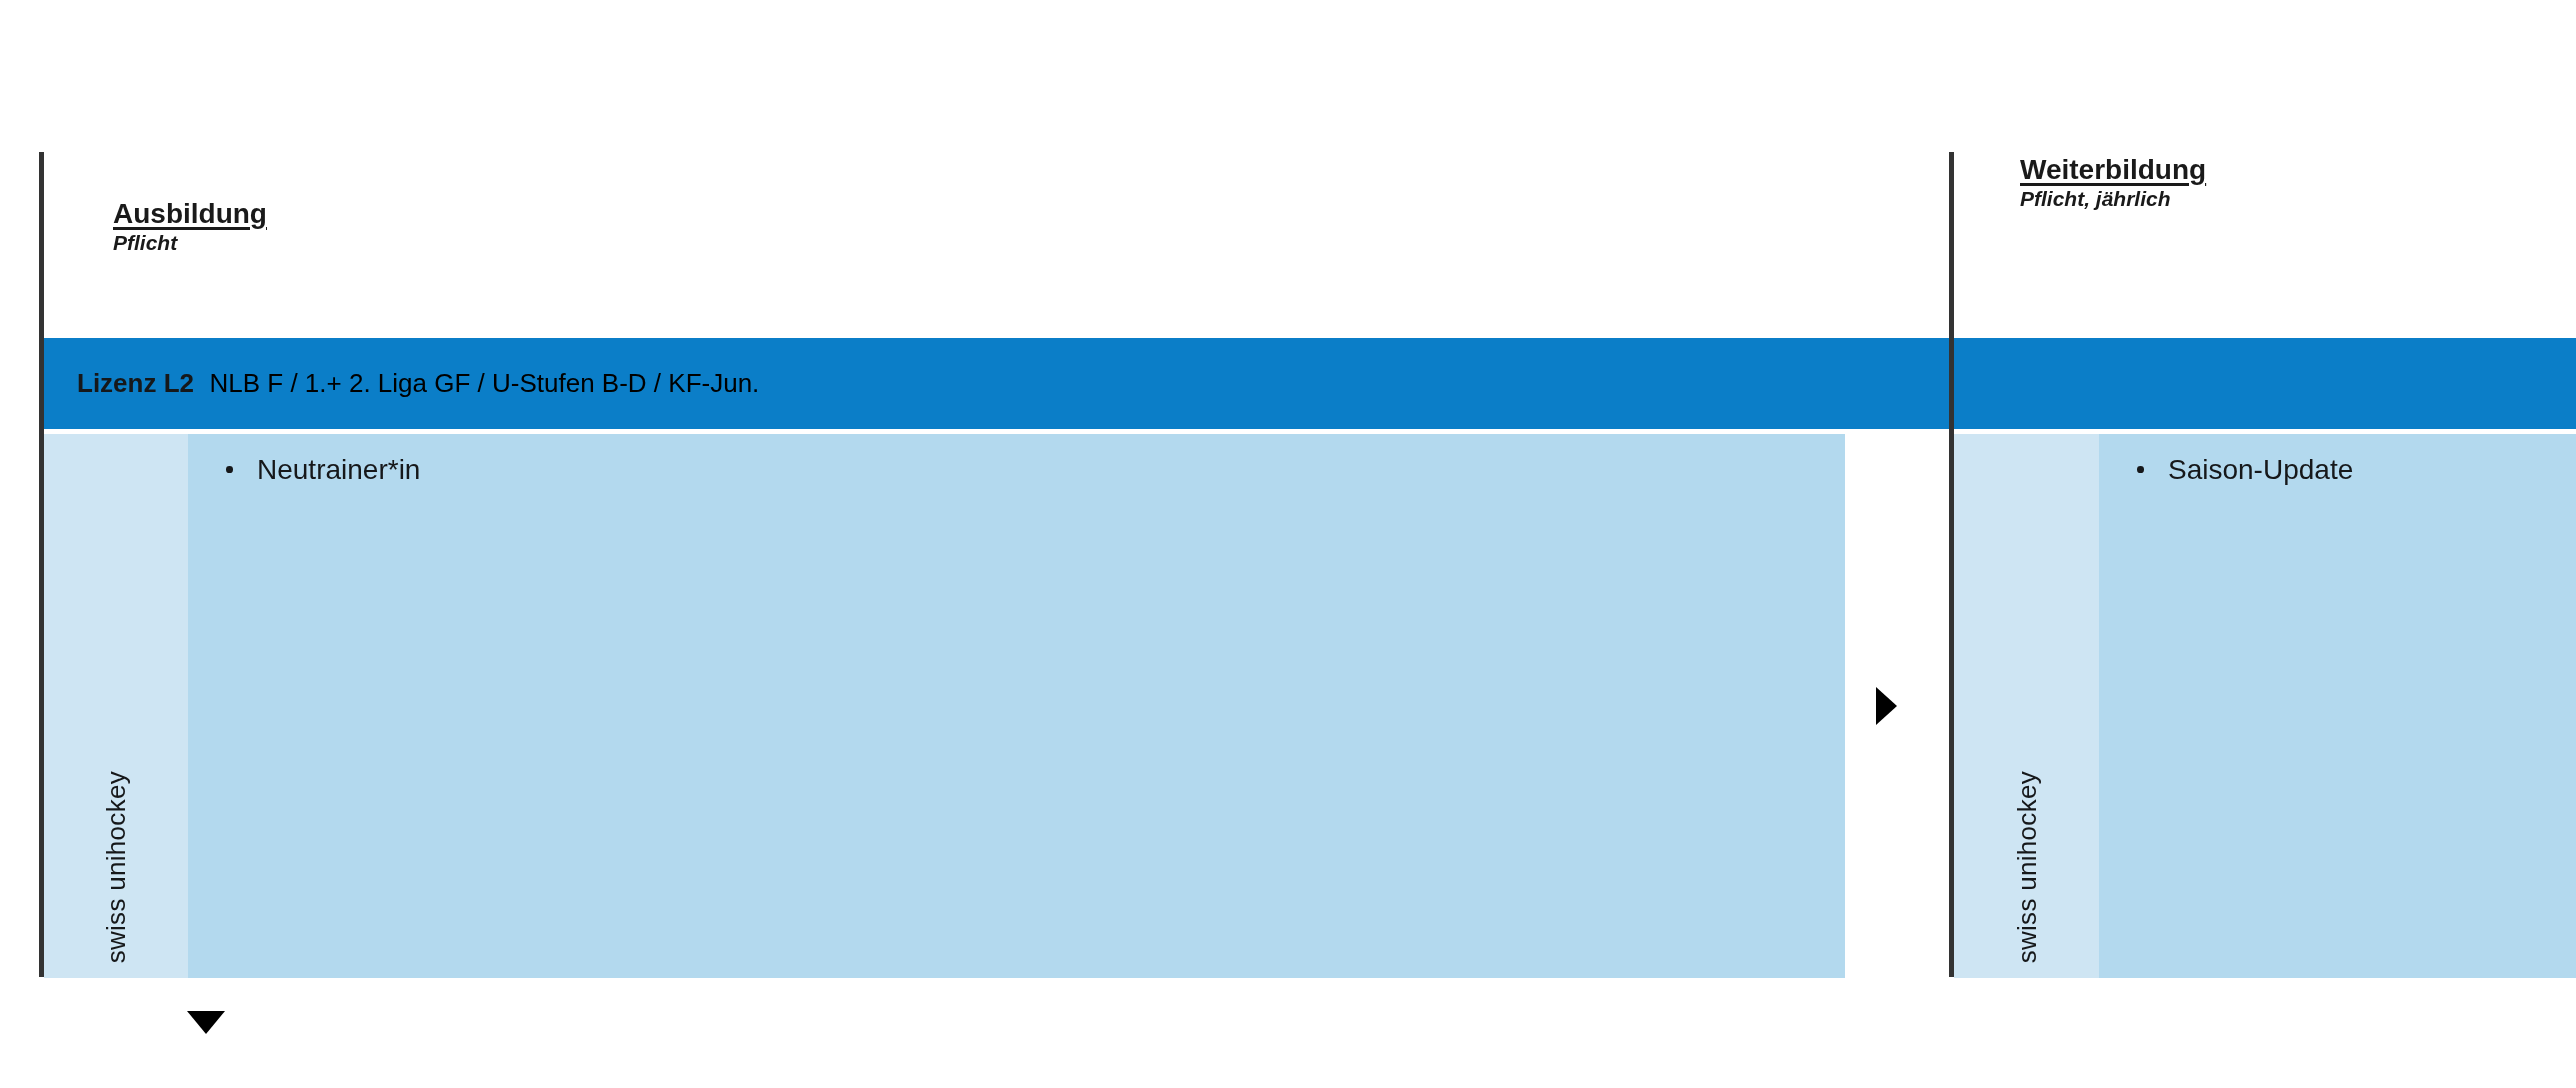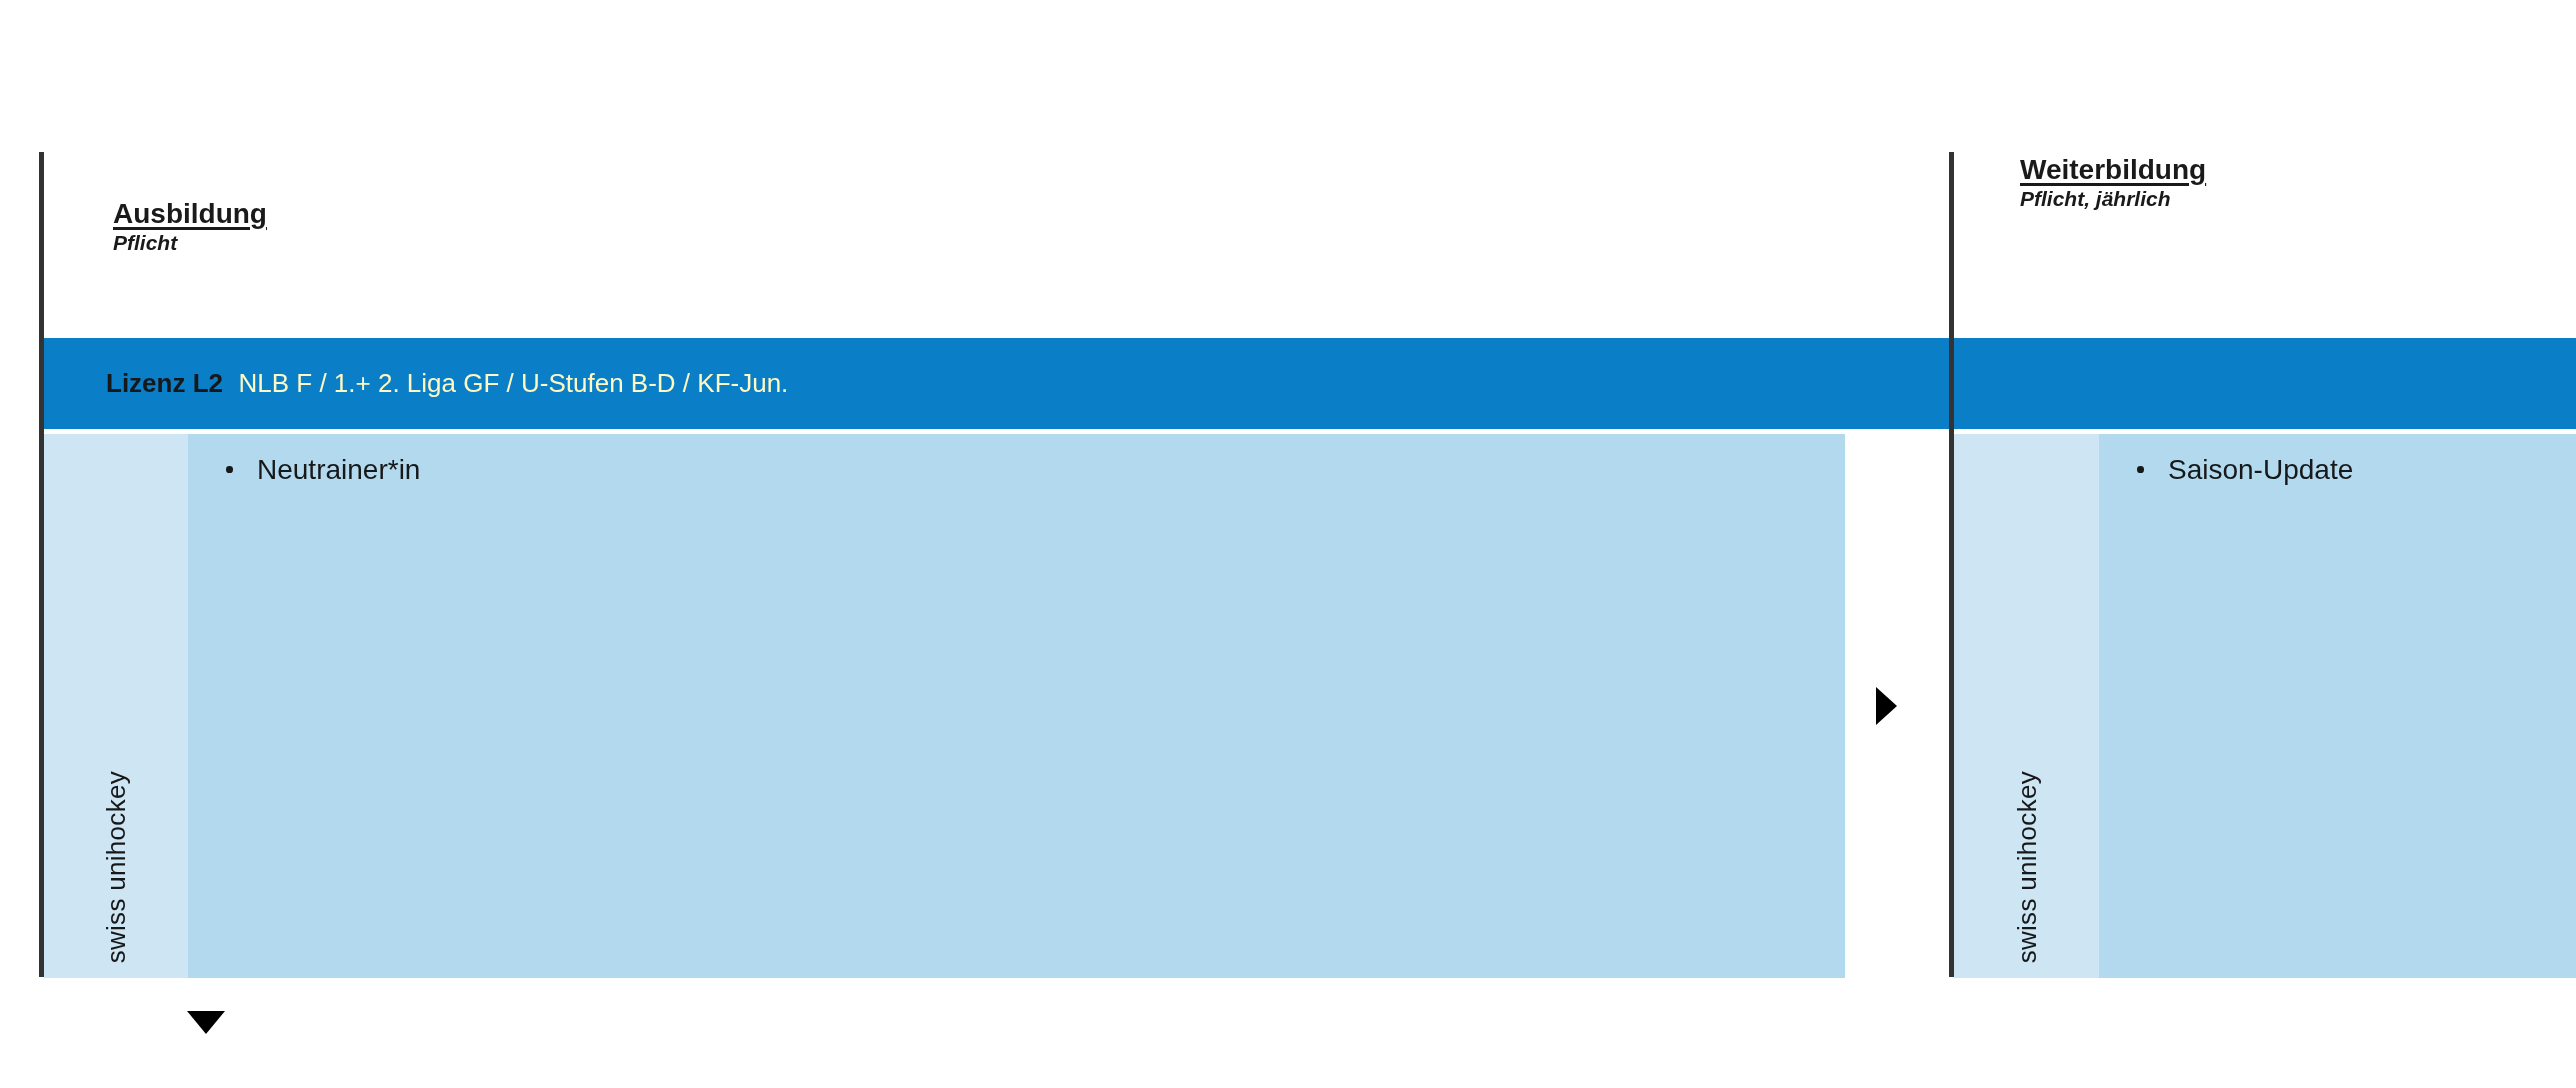--- a/index.html
+++ b/index.html
@@ -54,21 +54,21 @@
   }
   .licence-label {
     font-size: 26px;
     font-weight: bold;
     color: #16181a;
     white-space: nowrap;
   }
   .licence-detail {
     font-size: 26px;
     font-weight: normal;
-    color: #fef9c3;
+    color: #000000;
     white-space: nowrap;
     margin-left: 15.5px;
   }
 
   
   .panel {
     position: absolute;
     display: flex;
     box-sizing: border-box;
   }
@@ -145,21 +145,21 @@
 <div class="head-block" style="left:113px; top:155px; width:721px;margin-top:44px;">
   <div class="head-title">Ausbildung</div>
   <div class="head-sub">Pflicht</div>
 </div>
 
 <div class="head-block" style="left:2020px; top:155px; width:670px;">
   <div class="head-title">Weiterbildung</div>
   <div class="head-sub">Pflicht, jährlich</div>
 </div>
 
-<div class="licence-bar" style="left:44px; top:338px; width:1905px; height:91px; padding-left:62px;">
+<div class="licence-bar" style="left:44px; top:338px; width:1905px; height:91px; padding-left:33px;">
   <span class="licence-label">Lizenz L2</span>
   <span class="licence-detail">NLB F / 1.+ 2. Liga GF / U-Stufen B-D / KF-Jun.</span>
 </div>
 
 <div class="licence-bar" style="left:1954px; top:338px; width:718px; height:91px;"></div>
 
 <div class="panel" style="left:44px; top:434px; width:1801px; height:544px;">
   <div class="panel-side" style="width:144px;">
     <span class="side-label">swiss unihockey</span>
   </div>

